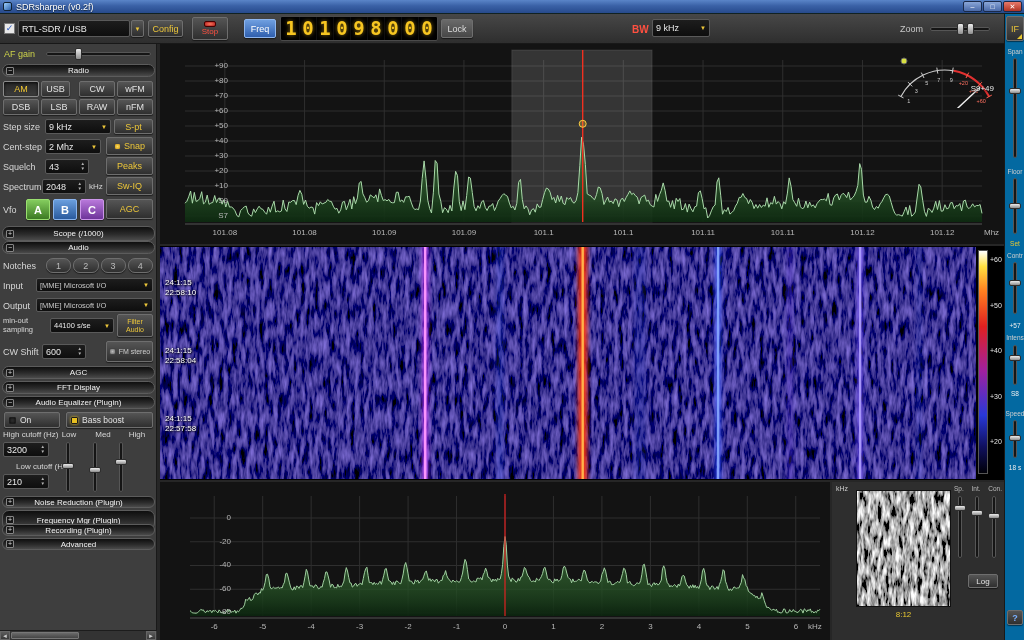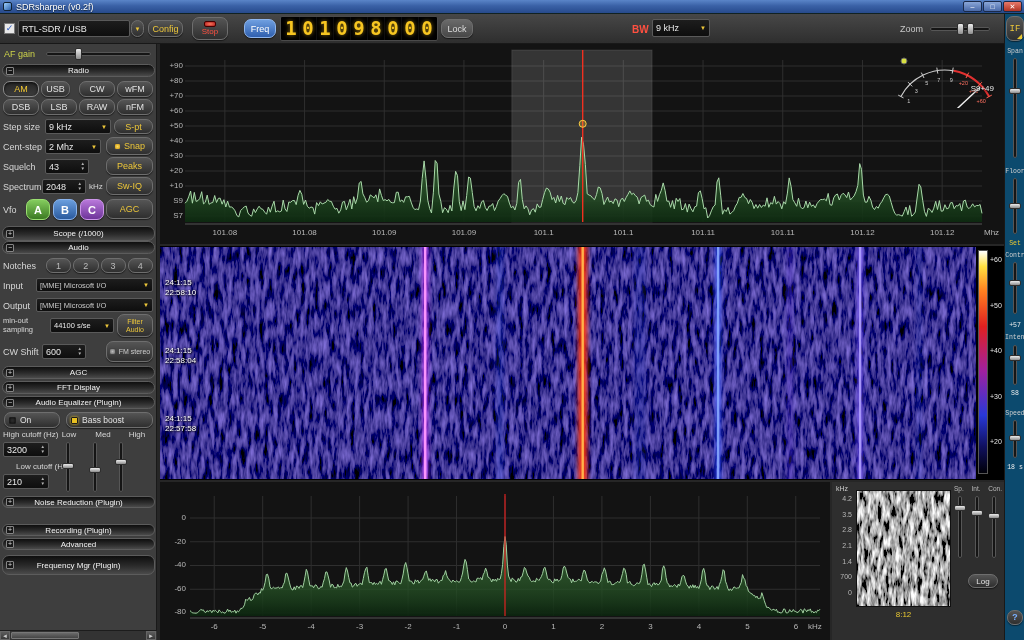--- a/index.html
+++ b/index.html
@@ -10,21 +10,21 @@
   svg{display:block;}
   
   .titlebar{left:0;top:0;width:1024px;height:14px;background:linear-gradient(180deg,#5a85c8 0%,#3a61a6 45%,#274a8c 100%);display:flex;align-items:center;border-bottom:1px solid #122;}
   .titlebar .ticon{width:9px;height:9px;margin:0 4px 0 3px;border-radius:2px;background:linear-gradient(135deg,#9fd0ff,#2a5fa8);border:1px solid #123;}
   .titlebar .ttext{font-size:9px;color:#fff;text-shadow:0 1px 1px #123;}
   .winbtn{position:absolute;top:1px;width:19px;height:11px;border:1px solid #1a2a4a;border-radius:2px;font-size:7px;line-height:9px;text-align:center;color:#fff;background:linear-gradient(180deg,#8aa6d8,#4a6aa8);}
   .winbtn.close{background:linear-gradient(180deg,#e8796a,#b03424);}
   
   .toolbar{left:0;top:14px;width:1024px;height:30px;background:linear-gradient(180deg,#474747,#2e2e2e);border-bottom:1px solid #181818;}
   .chk{width:11px;height:11px;background:#e9e9e9;border:1px solid #7a7a7a;font-size:9px;line-height:9px;text-align:center;color:#2a58c0;}
-  .btn{position:absolute;display:flex;align-items:center;justify-content:center;background:linear-gradient(180deg,#555,#2f2f2f);border:1px solid #6e6e6e;border-radius:7px;font-size:9px;color:#e2e2e2;box-shadow:0 1px 1px rgba(0,0,0,.5);}
+  .btn{position:absolute;display:flex;align-items:center;justify-content:center;background:linear-gradient(180deg,#555,#2f2f2f);border:1px solid #6e6e6e;border-radius:2px;font-size:9px;color:#e2e2e2;box-shadow:0 1px 1px rgba(0,0,0,.5);}
   .btn.yel{color:#ecc63a;}
   .btn.blue{background:linear-gradient(180deg,#6f9fe0,#2f5fae);border-color:#8fb6ee;color:#fff;}
   .btn.gray{background:linear-gradient(180deg,#6a6a6a,#474747);color:#ddd;}
   .btn.active{background:linear-gradient(180deg,#272727,#3c3c3c);border-color:#8a8a8a;color:#f2c832;box-shadow:inset 0 1px 3px rgba(0,0,0,.8);}
   .sel,.spin{position:absolute;display:flex;align-items:center;background:linear-gradient(180deg,#1d1d1d,#0e0e0e);border:1px solid #5a5a5a;border-radius:2px;font-size:9px;color:#e8e8e8;padding:0 3px;white-space:nowrap;overflow:hidden;}
   .sel .arr{margin-left:auto;font-size:6px;color:#ecc63a;padding-left:3px;}
   .spin .arrs{margin-left:auto;display:flex;flex-direction:column;font-size:4.5px;line-height:4.5px;color:#b5b5b5;padding-left:3px;}
   .lbl{position:absolute;font-size:9px;color:#d6d6d6;white-space:nowrap;}
   .hdr{position:absolute;display:flex;align-items:center;justify-content:center;background:linear-gradient(180deg,#0e0e0e 0%,#2b2b2b 55%,#4a4a4a 100%);border:1px solid #5c5c5c;border-radius:7px;font-size:8px;color:#f2f2f2;}
   .hdr .st{position:absolute;left:3px;top:50%;transform:translateY(-50%);width:8px;height:8px;background:#181818;border:1px solid #858585;color:#ddd;font-size:7px;line-height:6px;text-align:center;border-radius:1px;}
@@ -33,26 +33,26 @@
   .vslider .thumb{position:absolute;left:50%;transform:translateX(-50%);width:12px;height:6px;background:linear-gradient(180deg,#ececec,#8e8e8e);border:1px solid #2e2e2e;border-radius:2px;}
   .hslider{position:absolute;}
   .hslider .groove{position:absolute;top:50%;left:0;transform:translateY(-50%);height:4px;width:100%;background:#151515;border:1px solid #565656;border-radius:2px;}
   .hslider .thumb{position:absolute;top:50%;transform:translateY(-50%);width:7px;height:12px;background:linear-gradient(180deg,#ececec,#8e8e8e);border:1px solid #2e2e2e;border-radius:2px;}
   .led{width:7px;height:7px;border:1px solid #1d1d1d;border-radius:1px;margin-right:4px;background:#2b2b2b;box-shadow:inset 0 0 2px #000;flex:none;}
   .led.on{background:#e8c020;box-shadow:0 0 3px #e8c020;}
   .mini-ico{width:7px;height:7px;margin-right:3px;background:radial-gradient(#ffe060,#c89010);border:1px solid #444;border-radius:2px;flex:none;}
   .mini-ico.gray{background:radial-gradient(#bbb,#666);}
   
   .left-panel{left:0;top:44px;width:157px;height:586px;background:#3e3e3e;border-right:1px solid #191919;}
-  .right-strip{left:1004px;top:14px;width:20px;height:626px;background:#0c4a6e;border-left:1px solid #191919;font-family:Liberation Mono, monospace;}
+  .right-strip{left:1004px;top:14px;width:20px;height:626px;background:#0369a1;border-left:1px solid #191919;}
   .spectrum-panel{left:160px;top:44px;width:844px;height:200px;background:#131313;}
   .waterfall-panel{left:160px;top:246px;width:844px;height:234px;background:#000;}
   .audio-panel{left:160px;top:482px;width:670px;height:158px;background:#131313;}
   .sg-panel{left:832px;top:482px;width:172px;height:158px;background:#2e2e2e;}
-  .ylabels{position:absolute;display:flex;flex-direction:column;justify-content:space-between;}
+  .ylabels{position:absolute;display:flex;flex-direction:column;justify-content:space-between;margin-left:45px;}
   .ylabels span{text-align:right;font-size:8px;color:#b8b8b8;line-height:10px;height:10px;}
   .xlabels{position:absolute;display:flex;}
   .xlabels span{flex:1;text-align:center;font-size:8px;color:#b8b8b8;}
   .strip-lbl{position:absolute;width:20px;text-align:center;font-size:6.5px;color:#cfcfcf;white-space:nowrap;}
   .freq-display{position:absolute;display:flex;background:#000;border:1px solid #4a4a4a;border-radius:2px;padding:0 2px;}
   .digit{flex:1;text-align:center;font-family:"DejaVu Sans Mono",monospace;font-weight:bold;font-size:19px;line-height:23px;color:#f7c621;text-shadow:0 0 4px rgba(255,200,40,.55);border-right:1px solid rgba(255,255,255,.06);}
   .digit:last-child{border-right:none;}
   .ts{position:absolute;font-size:8px;color:#fff;text-shadow:0 1px 2px #000,1px 0 2px #000;line-height:10px;}
   .colorbar{position:absolute;width:10px;border:1px solid #555;
     background:linear-gradient(180deg,#ffffff 0%,#ffe040 7%,#ff8020 18%,#e02020 34%,#a020a0 54%,#2838d8 74%,#101060 88%,#000008 100%);}
@@ -284,21 +284,21 @@
     </div>
     <div class="vslider" style="left:113px;top:398px;width:16px;height:50px;">
       <div class="groove"></div>
         <div class="thumb" style="top:34%;"></div>
     </div>
 
     <div class="hdr" style="left:2px;top:452px;width:153px;height:12px;">
       <span class="st">+</span>
       <span>Noise Reduction (Plugin)</span>
     </div>
-    <div class="hdr" style="left:2px;top:466px;width:153px;height:20px;margin-top:45px;">
+    <div class="hdr" style="left:2px;top:466px;width:153px;height:20px;">
       <span class="st">+</span>
       <span>Frequency Mgr (Plugin)</span>
     </div>
     <div class="hdr" style="left:2px;top:480px;width:153px;height:12px;">
       <span class="st">+</span>
       <span>Recording (Plugin)</span>
     </div>
     <div class="hdr" style="left:2px;top:494px;width:153px;height:12px;">
       <span class="st">+</span>
       <span>Advanced</span>

